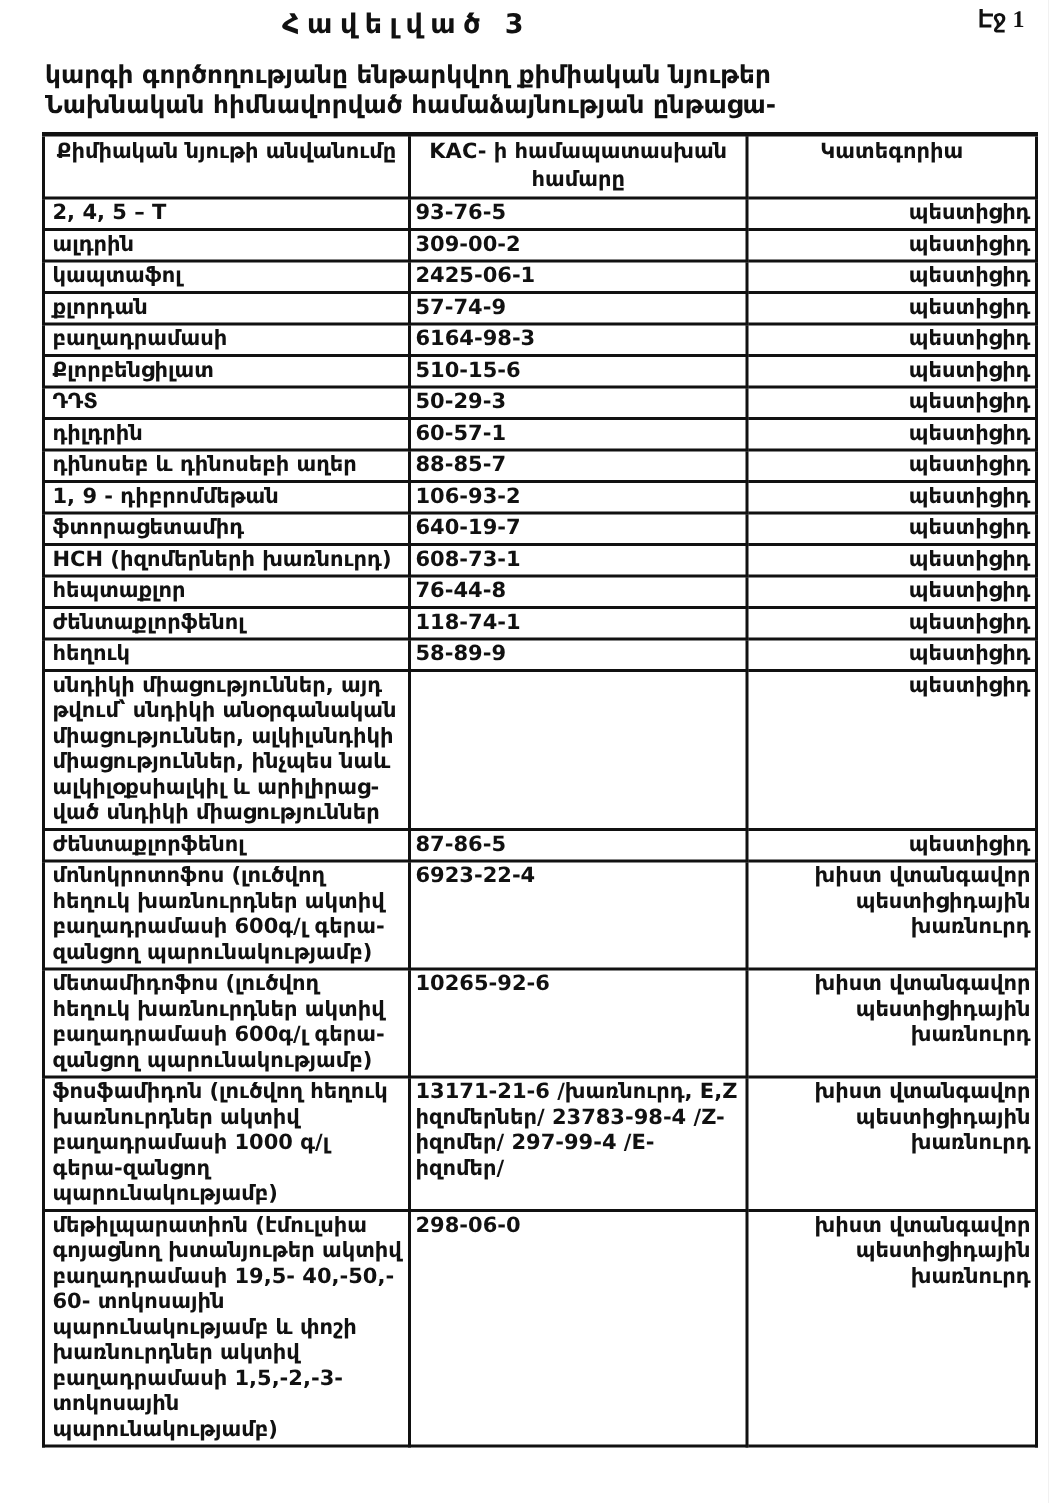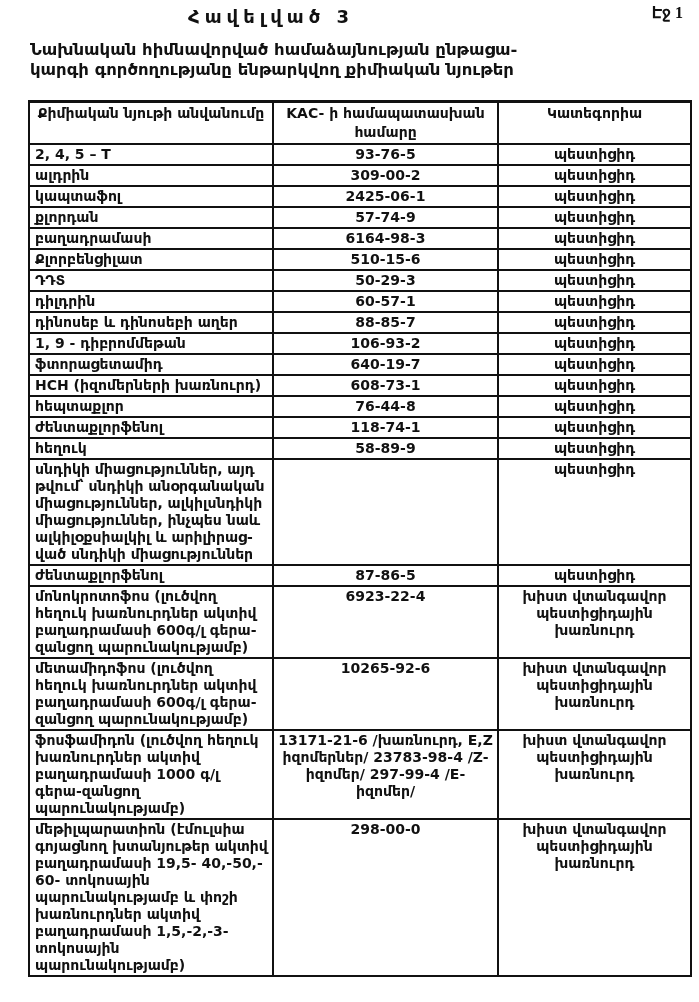--- a/index.html
+++ b/index.html
@@ -33,21 +33,21 @@
     margin: 13px 0 0 30px;
     width: 620px;
     font-size: 16.5px;
     font-weight: bold;
     line-height: 20px;
   }
   .doc-subtitle div { white-space: nowrap; }
   table.main-table {
     position: absolute;
     left: 28px;
-    top: 100px;
+    top: 88px;
     width: 662px;
     border-collapse: collapse;
     table-layout: fixed;
     border: 2px solid #111;
     border-top-width: 3px;
   }
   .main-table col.c-name { width: 244px; }
   .main-table col.c-cas  { width: 225px; }
   .main-table col.c-cat  { width: 193px; }
   .main-table th, .main-table td {
@@ -58,35 +58,35 @@
     line-height: 17px;
     vertical-align: top;
     overflow: hidden;
   }
   .main-table th {
     text-align: center;
     line-height: 19px;
     font-weight: bold;
   }
   .main-table td.name { text-align: left; padding-left: 5px; margin-top: 20px; }
-  .main-table td.cas  { text-align: center; }
-  .main-table td.cat  { text-align: center; }
+  .main-table td.cas  { }
+  .main-table td.cat  { text-align: right; }
 </style>
 </head>
 <body>
 
 <div class="page">
 
   <div class="page-marker">Էջ 1</div>
 
   <div class="doc-title">Հավելված 3</div>
 
   <div class="doc-subtitle">
+    <div>կարգի գործողությանը ենթարկվող քիմիական նյութեր</div>
     <div>Նախնական հիմնավորված համաձայնության ընթացա-</div>
-    <div>կարգի գործողությանը ենթարկվող քիմիական նյութեր</div>
   </div>
 
   <table class="main-table">
     <colgroup>
       <col class="c-name">
         <col class="c-cas">
         <col class="c-cat">
     </colgroup>
     <thead>
       <tr>
@@ -191,19 +191,19 @@
         <td class="cas">10265-92-6</td>
         <td class="cat">խիստ վտանգավոր պեստիցիդային խառնուրդ</td>
       </tr>
       <tr>
         <td class="name">ֆոսֆամիդոն (լուծվող հեղուկ խառնուրդներ ակտիվ բաղադրամասի 1000 գ/լ  գերա-զանցող պարունակությամբ)</td>
         <td class="cas">13171-21-6 /խառնուրդ, E,Z իզոմերներ/  23783-98-4 /Z- իզոմեր/ 297-99-4 /E- իզոմեր/</td>
         <td class="cat">խիստ վտանգավոր պեստիցիդային խառնուրդ</td>
       </tr>
       <tr>
         <td class="name">մեթիլպարատիոն (էմուլսիա գոյացնող  խտանյութեր ակտիվ բաղադրամասի 19,5- 40,-50,- 60- տոկոսային պարունակությամբ և փոշի խառնուրդներ ակտիվ բաղադրամասի 1,5,-2,-3- տոկոսային պարունակությամբ)</td>
-        <td class="cas">298-00-0</td>
+        <td class="cas">298-06-0</td>
         <td class="cat">խիստ վտանգավոր պեստիցիդային խառնուրդ</td>
       </tr>
     </tbody>
   </table>
 
 </div>
 
 </body></html>

